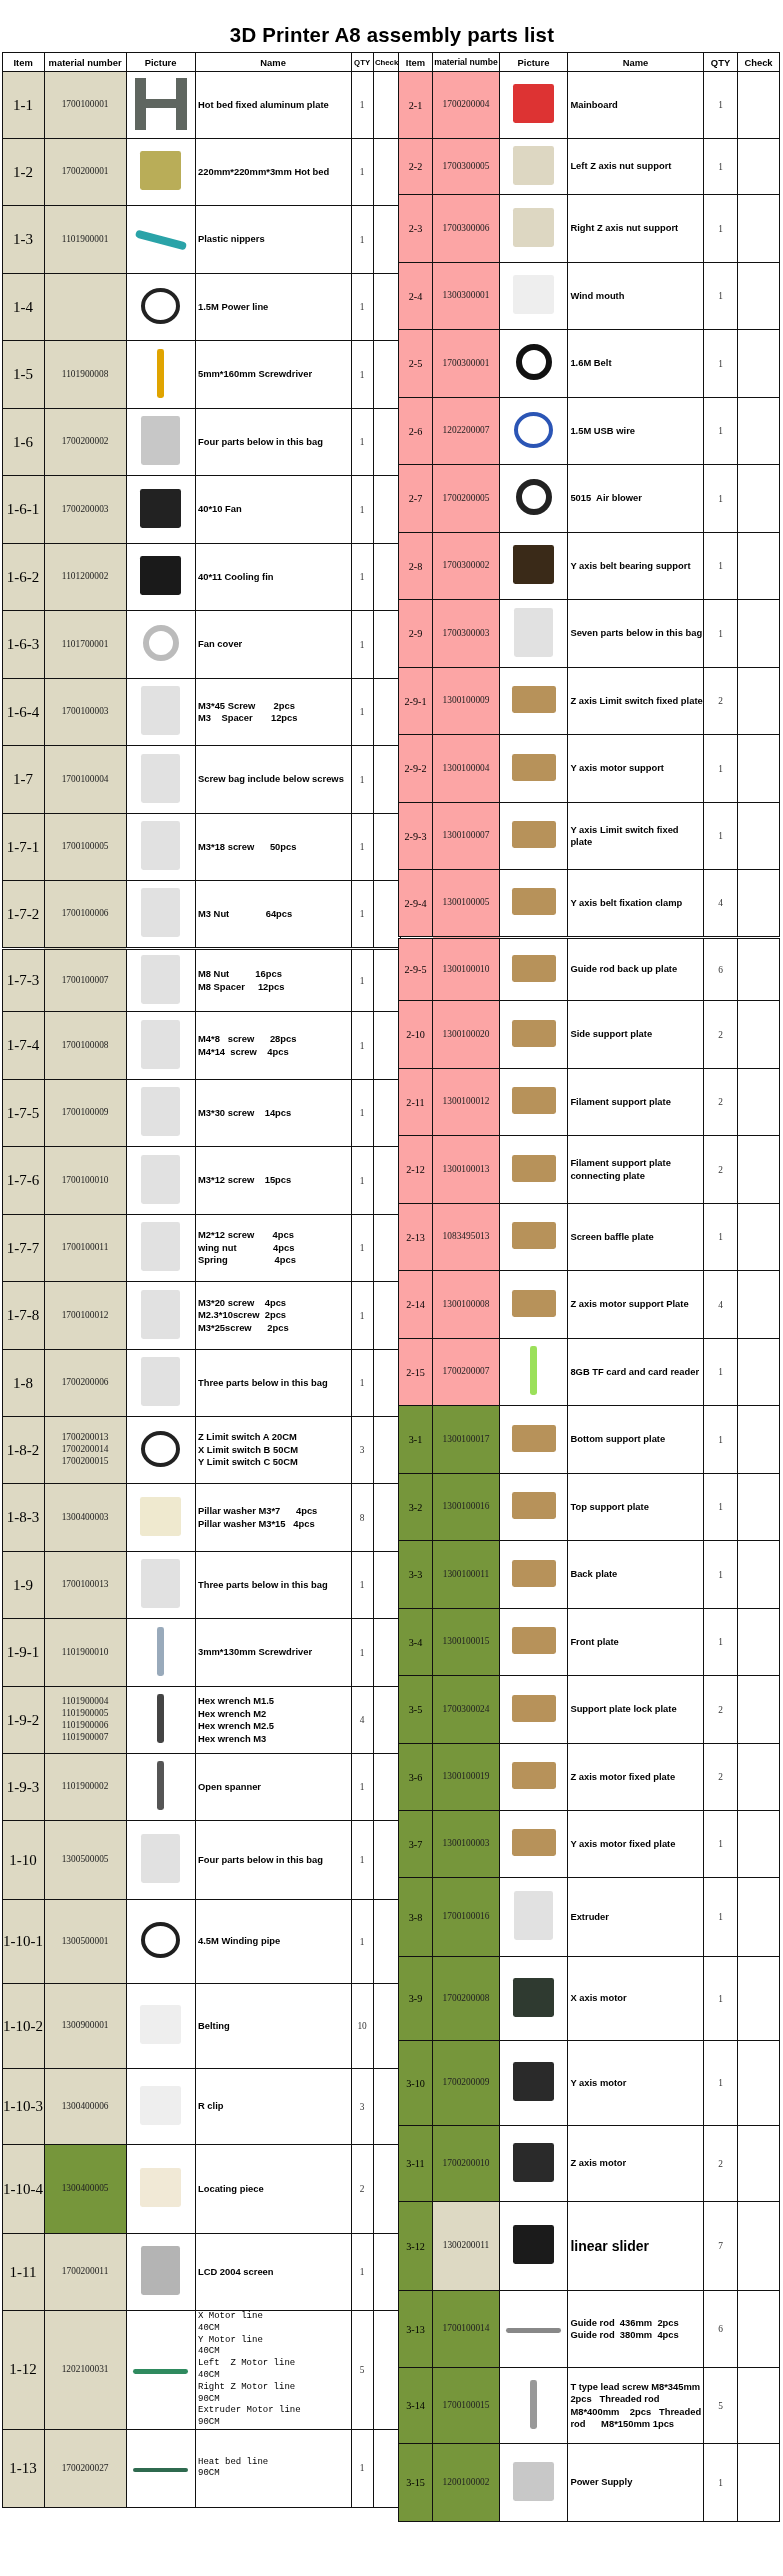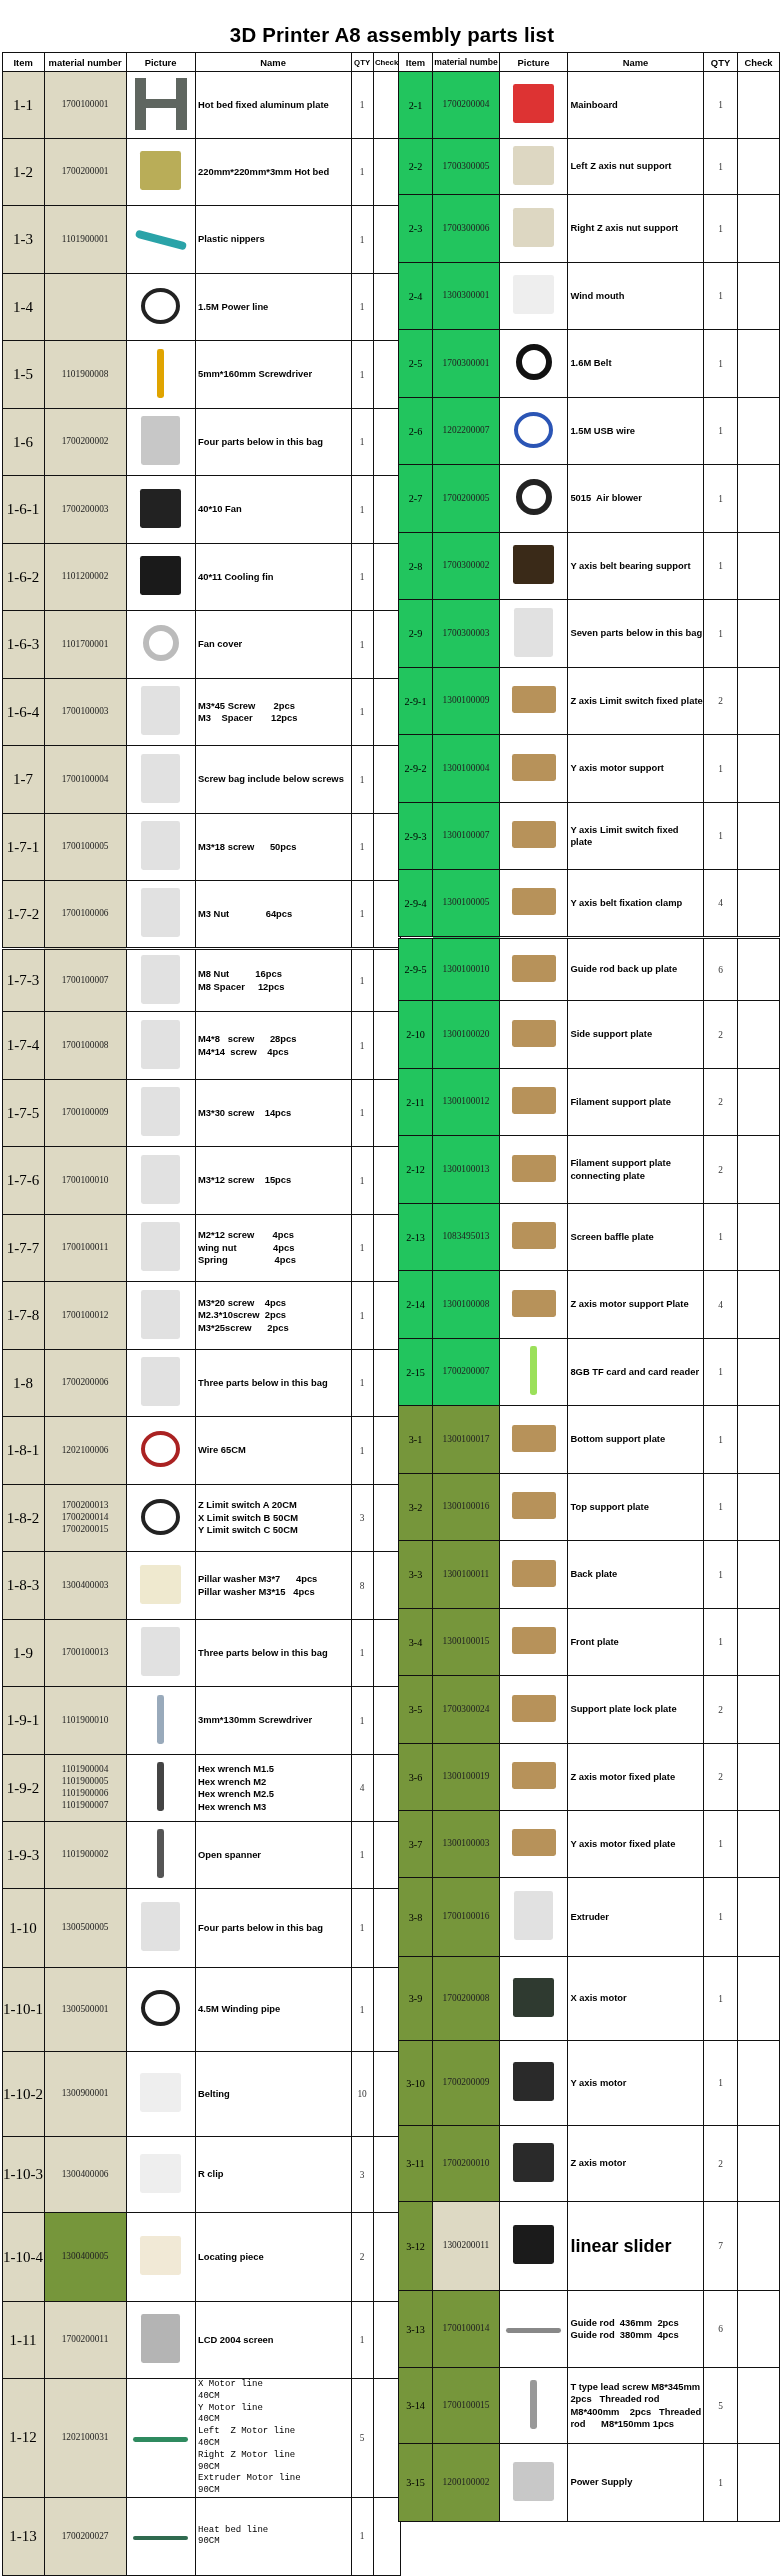--- a/index.html
+++ b/index.html
@@ -9,25 +9,25 @@
   .half td, .half th { border: 1.6px solid #111; vertical-align: middle; }
   .half th { height: 19px; font-family: "Liberation Sans", sans-serif; font-weight: bold; font-size: 9.4px; text-align: center; background: #fff; white-space: nowrap; overflow: hidden; }
   .left { left: 1.6px; }
   .right { left: 398px; }
   .c-item { font-family: "Liberation Serif", serif; font-size: 15px; text-align: center; white-space: nowrap; overflow: hidden; }
   .right .c-item { font-family: "Liberation Serif", serif; font-size: 10.2px; }
   .c-mat { font-family: "Liberation Serif", serif; font-size: 9.4px; text-align: center; color: #222; line-height: 11.8px; white-space: pre-line; }
   .c-pic { background: #fff; text-align: center; }
   .c-name { font-family: "Liberation Sans", sans-serif; font-weight: bold; font-size: 9.4px; padding-left: 2.4px; line-height: 12.5px; white-space: pre-wrap; }
   .c-name.mono { font-family: "Liberation Mono", monospace; font-weight: normal; font-size: 9px; line-height: 11.8px; }
-  .c-name.big { font-size: 18px; }
+  .c-name.big { font-size: 14px; }
   .c-qty { font-family: "Liberation Serif", serif; font-size: 9.4px; text-align: center; color: #333; }
   .c-check { background: #fff; }
   .beige { background: #DDD9C3; }
-  .blue { background: #22c55e; margin-left: 12px; }
+  .blue { background: #fca5a5; margin-left: 12px; }
   .green { background: #76963B; }
   .pic { display: inline-block; }
   .thick-top td { border-top: 3.1px double #111; }
 </style>
 </head>
 <body>
 
 <div class="title">3D Printer A8 assembly parts list</div>
 
 <table class="half left">
@@ -210,28 +210,20 @@
         <td class="c-check"></td>
       </tr>
       <tr style="height: 67px;">
         <td class="c-item beige">1-8</td>
         <td class="c-mat beige">1700200006</td>
         <td class="c-pic"><span class="pic" style="width:39px;height:49px;background:#c9c9c9;opacity:0.55;border-radius:2.4px;"></span></td>
         <td class="c-name">Three parts below in this bag</td>
         <td class="c-qty">1</td>
         <td class="c-check"></td>
       </tr>
-      <tr style="height: 68px;">
-        <td class="c-item beige">1-8-1</td>
-        <td class="c-mat beige">1202100006</td>
-        <td class="c-pic"><span class="pic" style="width:39px;height:36px;border:4.7px solid #a22;border-radius:50%;"></span></td>
-        <td class="c-name">Wire 65CM</td>
-        <td class="c-qty">1</td>
-        <td class="c-check"></td>
-      </tr>
       <tr style="height: 67px;">
         <td class="c-item beige">1-8-2</td>
         <td class="c-mat beige">1700200013
 1700200014
 1700200015</td>
         <td class="c-pic"><span class="pic" style="width:39px;height:36px;border:4.7px solid #222;border-radius:50%;"></span></td>
         <td class="c-name">Z Limit switch A 20CM
 X Limit switch B 50CM
 Y Limit switch C 50CM</td>
         <td class="c-qty">3</td>

